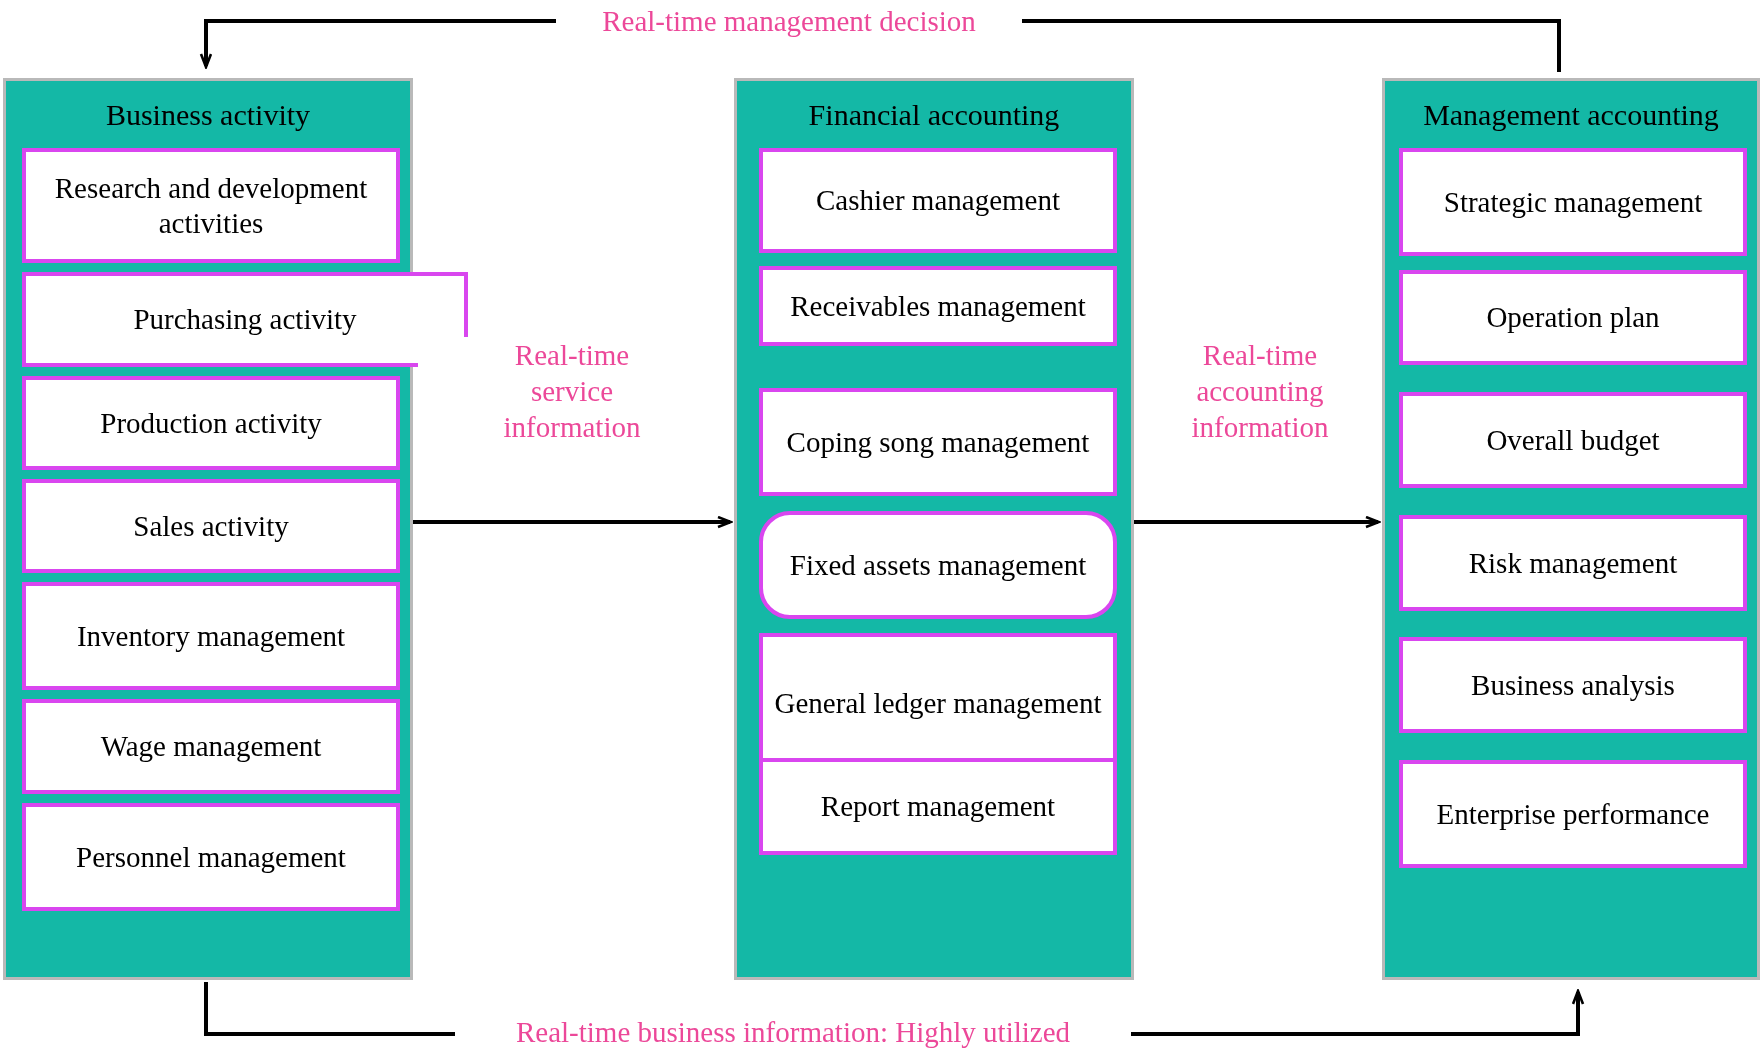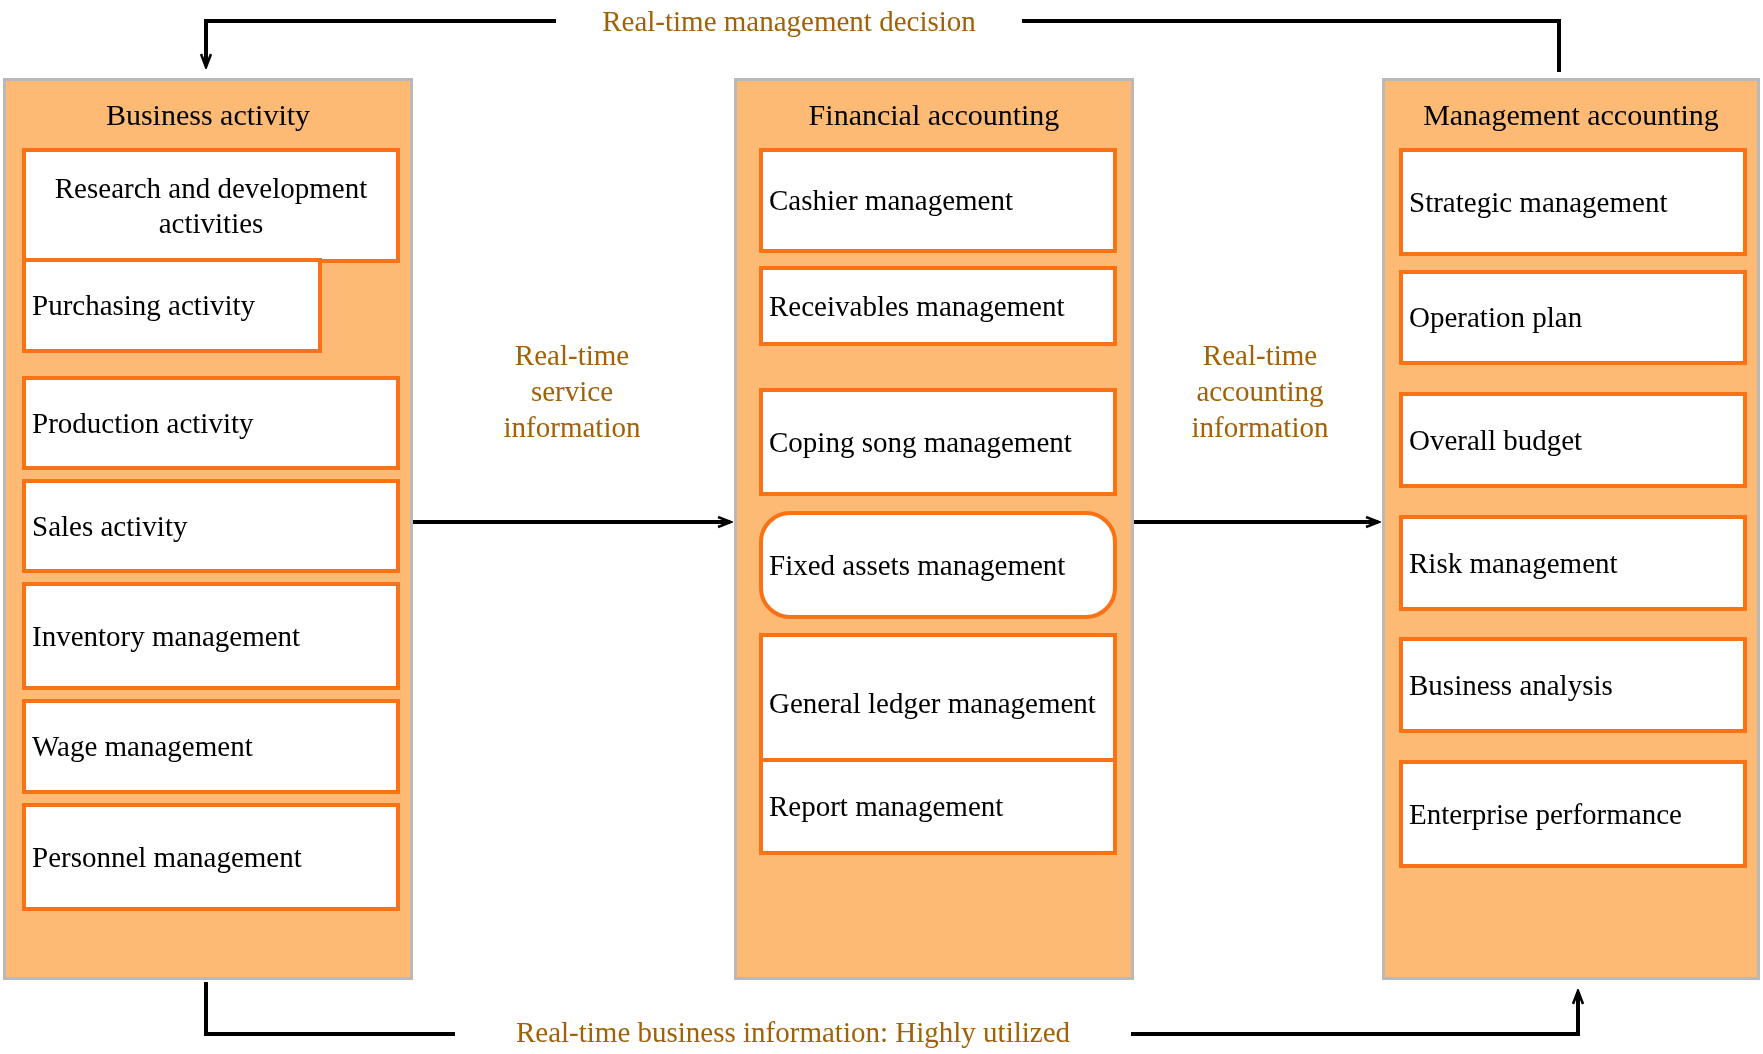--- a/index.html
+++ b/index.html
@@ -24,57 +24,57 @@
     width: 1763px;
     height: 1054px;
     pointer-events: none;
   }
 
   
   .panel {
     position: absolute;
     box-sizing: border-box;
     border: 3px solid #b9b9b9;
-    background: #fdba74;
+    background: #14b8a6;
   }
   .panel-title {
     position: absolute;
     left: 0;
     right: 0;
     text-align: center;
     font-size: 30px;
     line-height: 34px;
     color: #000000;
     white-space: nowrap;
   }
 
   
   .item {
     position: absolute;
     box-sizing: border-box;
-    border: 4px solid #f97316;
+    border: 4px solid #d946ef;
     background: #ffffff;
     display: flex;
     align-items: center;
-    justify-content: flex-start;
+    justify-content: center;
     text-align: center;
     font-size: 29px;
     line-height: 35px;
     color: #000000;
     padding: 2px 6px;
   }
   .item span { display: block; }
 
   
   .edge-label {
     position: absolute;
     text-align: center;
     font-size: 29px;
     line-height: 36px;
-    color: #a16207;
+    color: #ec4899;
     background: #ffffff;
     white-space: pre-line;
   }
   .edge-label.one-line {
     white-space: nowrap;
     padding: 0 6px;
   }
 </style>
 </head>
 <body>
@@ -103,21 +103,21 @@
     <g>
       <path d="M206,982 L206,1034 L1578,1034 L1578,992" fill="none" stroke="#000000" stroke-width="4" marker-end="url(#arrow)"></path>
     </g>
   </svg>
 
   <div class="panel" style="left:3px; top:78px; width:410px; height:902px;">
     <div class="panel-title" style="top:17px;">Business activity</div>
     <div class="item" style="left:16px; top:67px; width:378px; height:115px;">
       <span>Research and development activities</span>
     </div>
-    <div class="item" style="left:16px; top:177px; width:300px; height:95px;">
+    <div class="item" style="left:16px; top:191px; width:446px; height:95px;">
       <span>Purchasing activity</span>
     </div>
     <div class="item" style="left:16px; top:295px; width:378px; height:94px;">
       <span>Production activity</span>
     </div>
     <div class="item" style="left:16px; top:398px; width:378px; height:94px;">
       <span>Sales activity</span>
     </div>
     <div class="item" style="left:16px; top:501px; width:378px; height:108px;font-family:Liberation Serif, serif;">
       <span>Inventory management</span>

